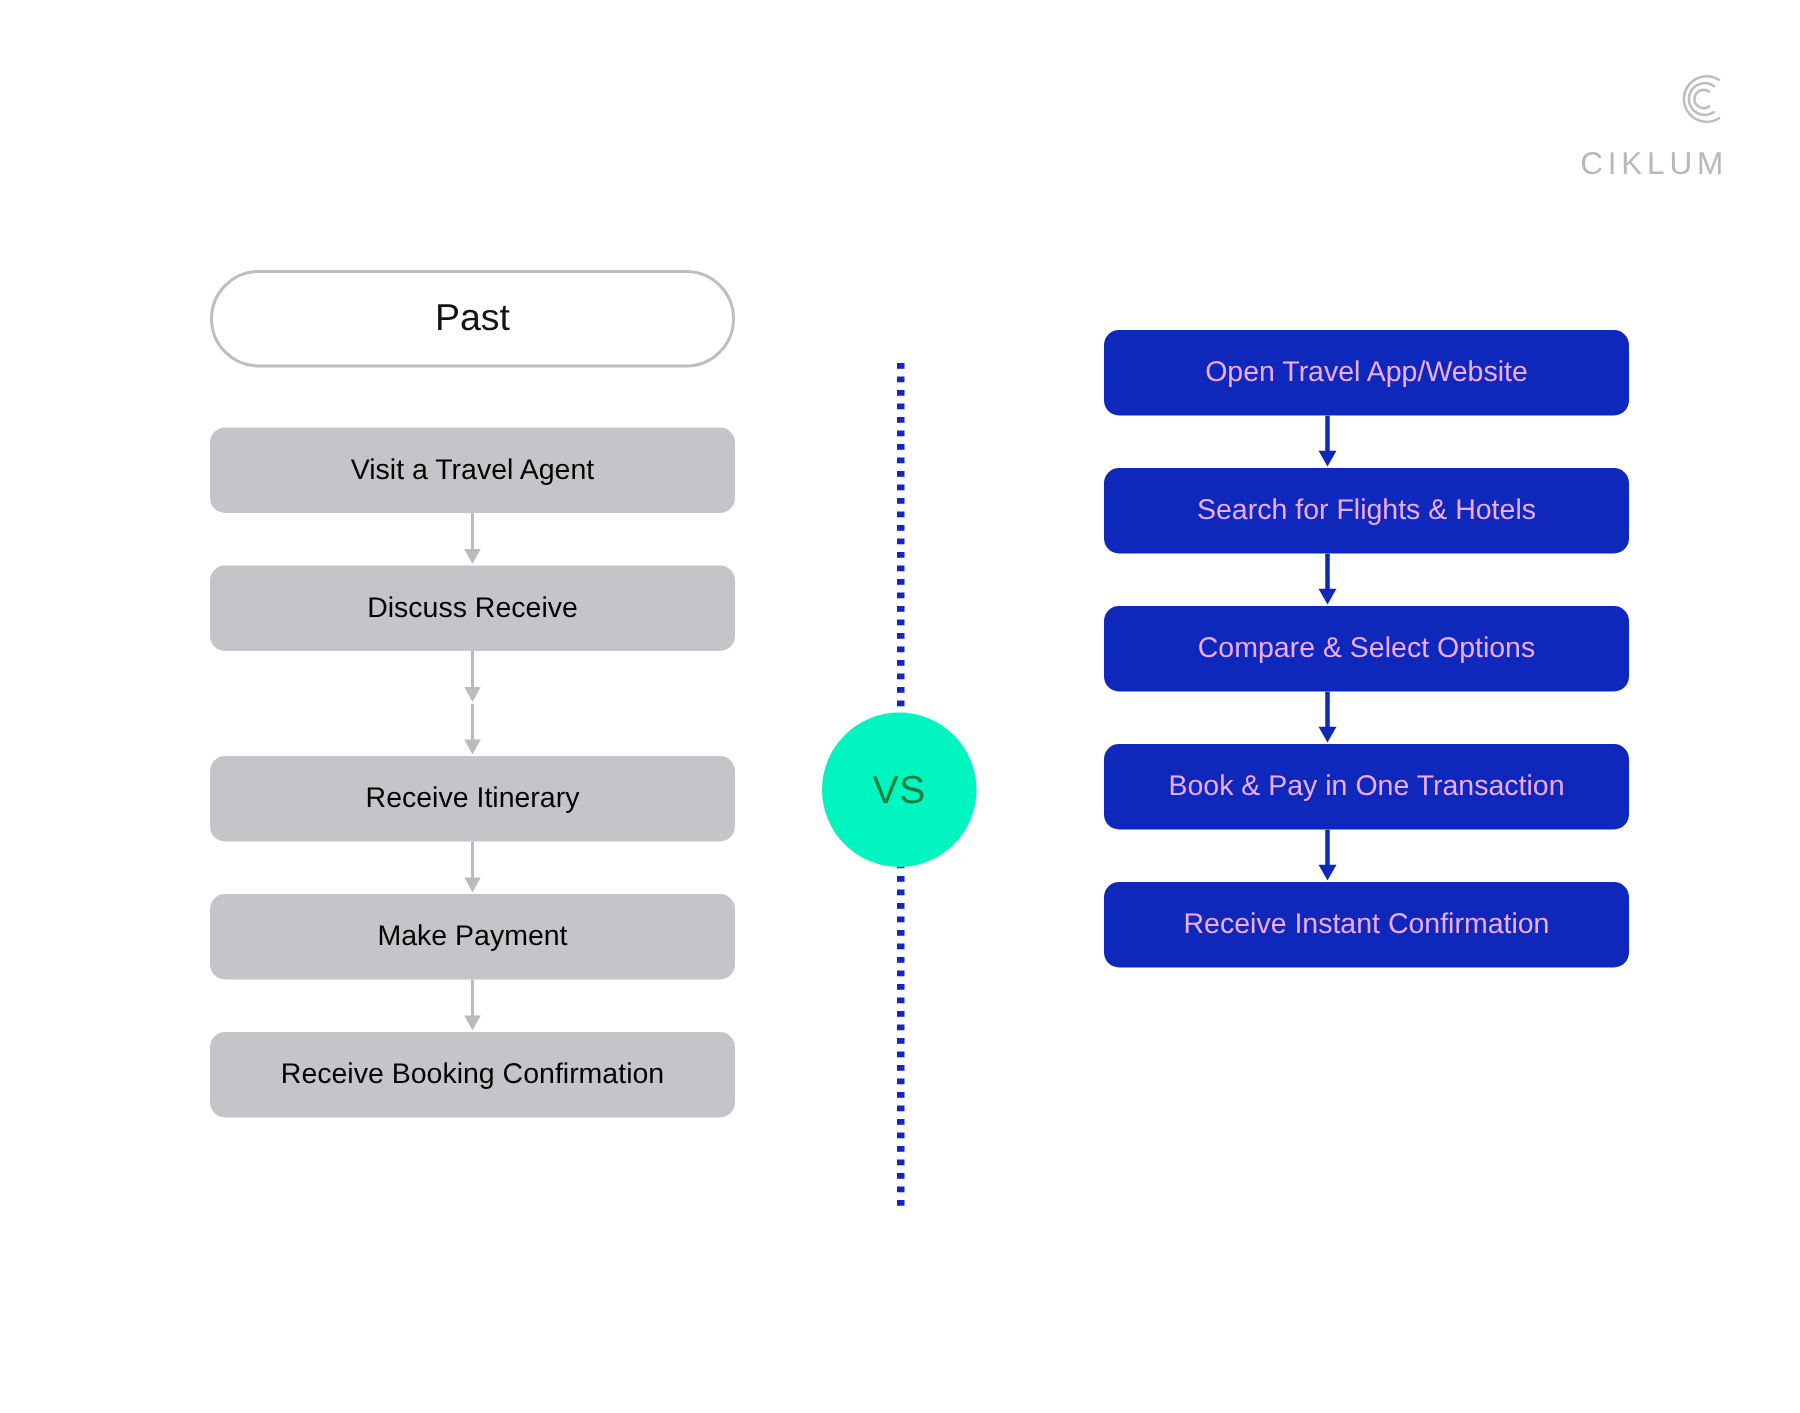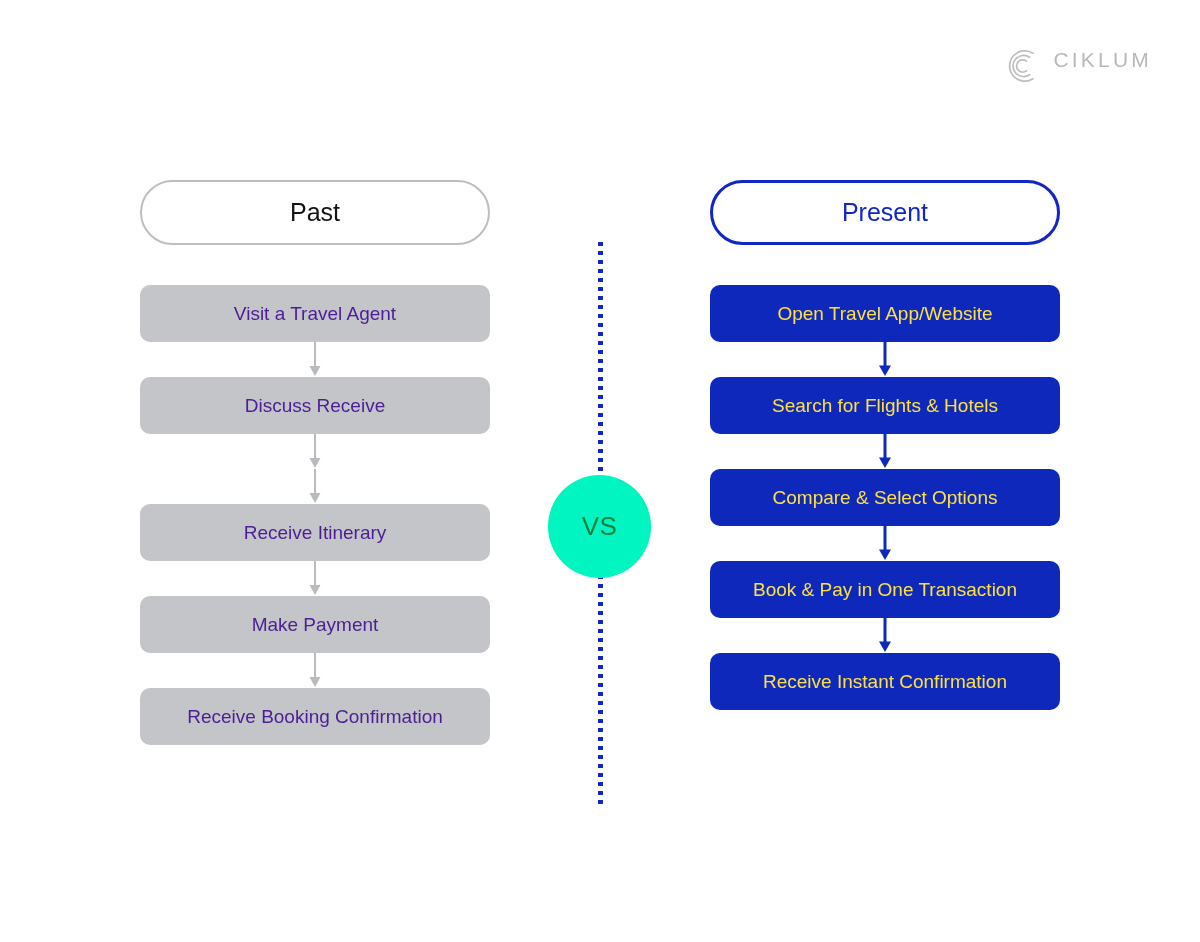--- a/index.html
+++ b/index.html
@@ -15,22 +15,23 @@
     overflow: hidden;
     position: relative;
   }
 
   
   .brand {
     position: absolute;
     top: 48px;
     right: 48px;
     display: flex;
-    align-items: flex-start;
+    align-items: flex-end;
     gap: 14px;
+    flex-direction: column;
   }
   .brand-mark {
     width: 36px;
     height: 36px;
     display: block;
   }
   .brand-name {
     font-size: 21px;
     letter-spacing: 3.2px;
     color: #b7b9bc;
@@ -89,25 +90,26 @@
     border-radius: 10px;
     display: flex;
     align-items: center;
     justify-content: center;
     text-align: center;
     font-size: 19px;
     padding: 0 12px;
   }
   .step-past {
     background: #c3c5c8;
-    color: #4c1d95;
+    color: #000000;
   }
   .step-present {
     background: #0f28bc;
-    color: #fde047;
+    color: #f0abfc;
+    margin-left: 26px;
   }
 
   
   .connector {
     height: 35px;
     display: flex;
     justify-content: center;
     align-items: flex-start;
   }
   .connector svg { display: block; }
@@ -196,21 +198,20 @@
           <line x1="8" y1="0" x2="8" y2="25" stroke="#b9bbbe" stroke-width="2"></line>
           <polygon points="8,34 2.5,24 13.5,24" fill="#b9bbbe"></polygon>
         </svg>
       </div>
 
       <div class="step step-past">Receive Booking Confirmation</div>
     </div>
   </div>
 
   <div class="column column-present">
-    <div class="pill pill-present">Present</div>
     <div class="steps">
 
       <div class="step step-present">Open Travel App/Website</div>
       <div class="connector">
         <svg width="18" height="35" viewBox="0 0 18 35" aria-hidden="true">
           <line x1="9" y1="0" x2="9" y2="25" stroke="#0f28bc" stroke-width="3"></line>
           <polygon points="9,34 3,23.5 15,23.5" fill="#0f28bc"></polygon>
         </svg>
       </div>
 

